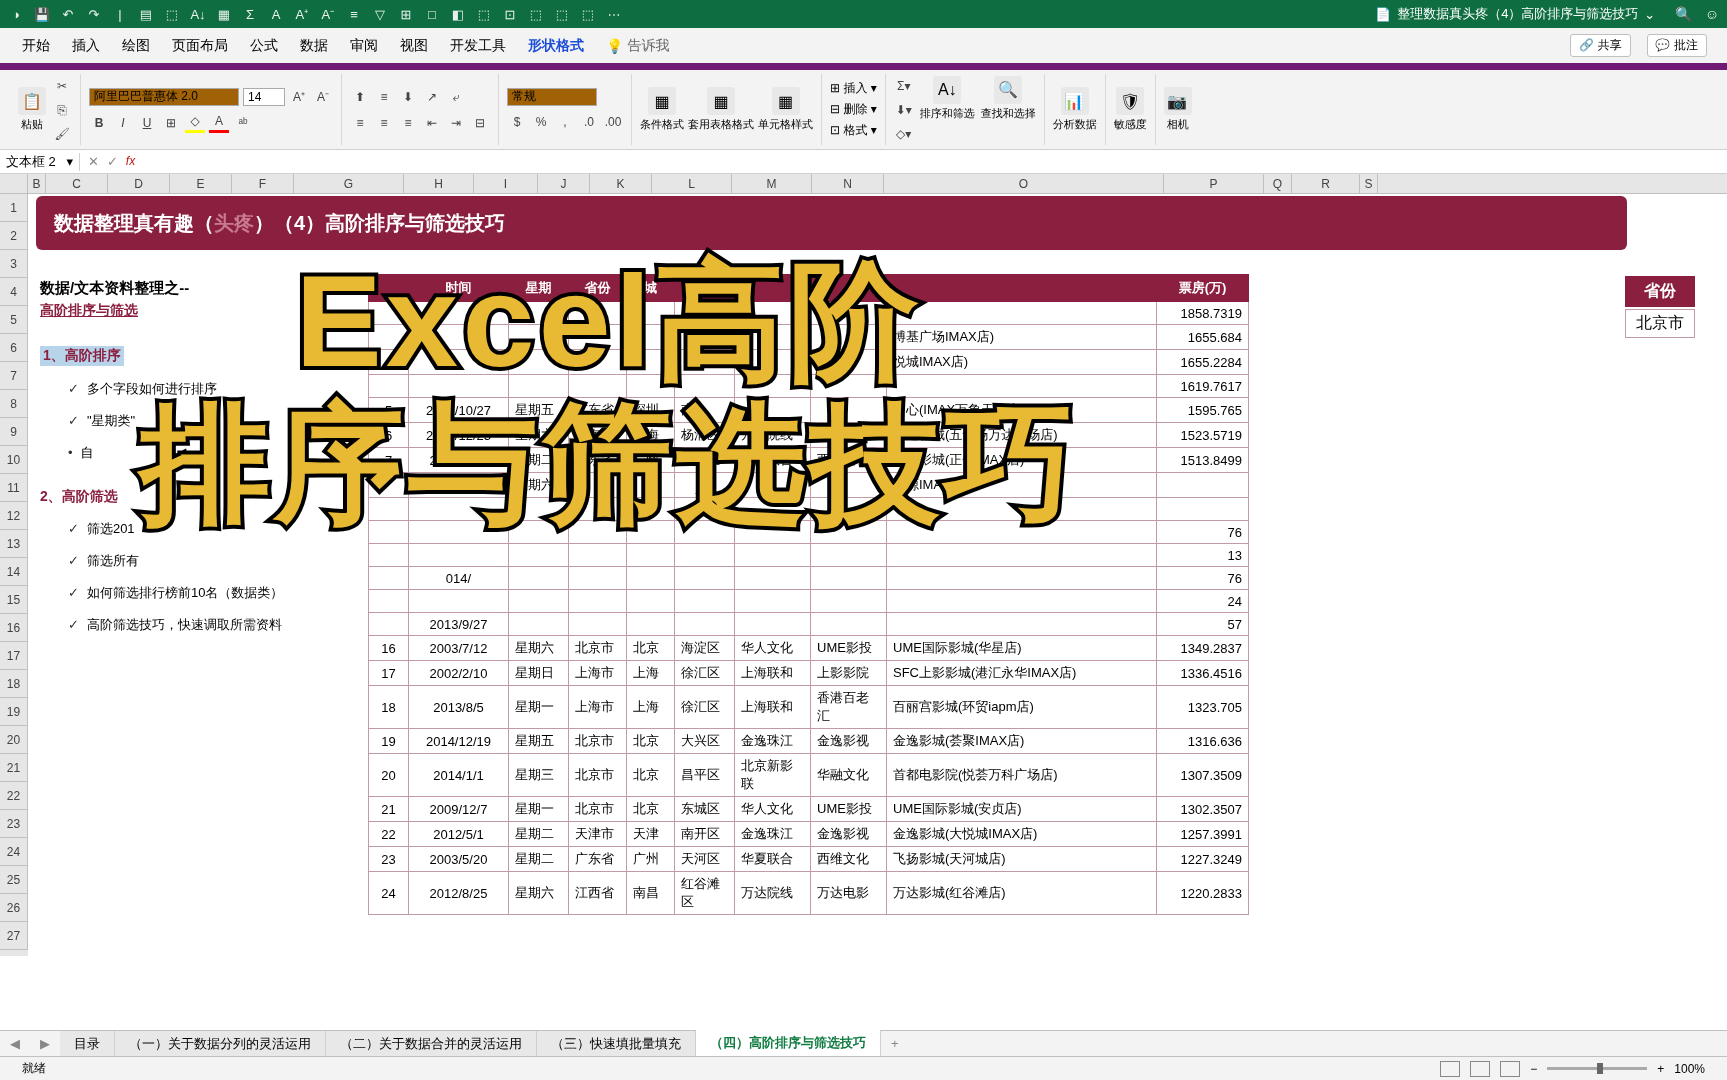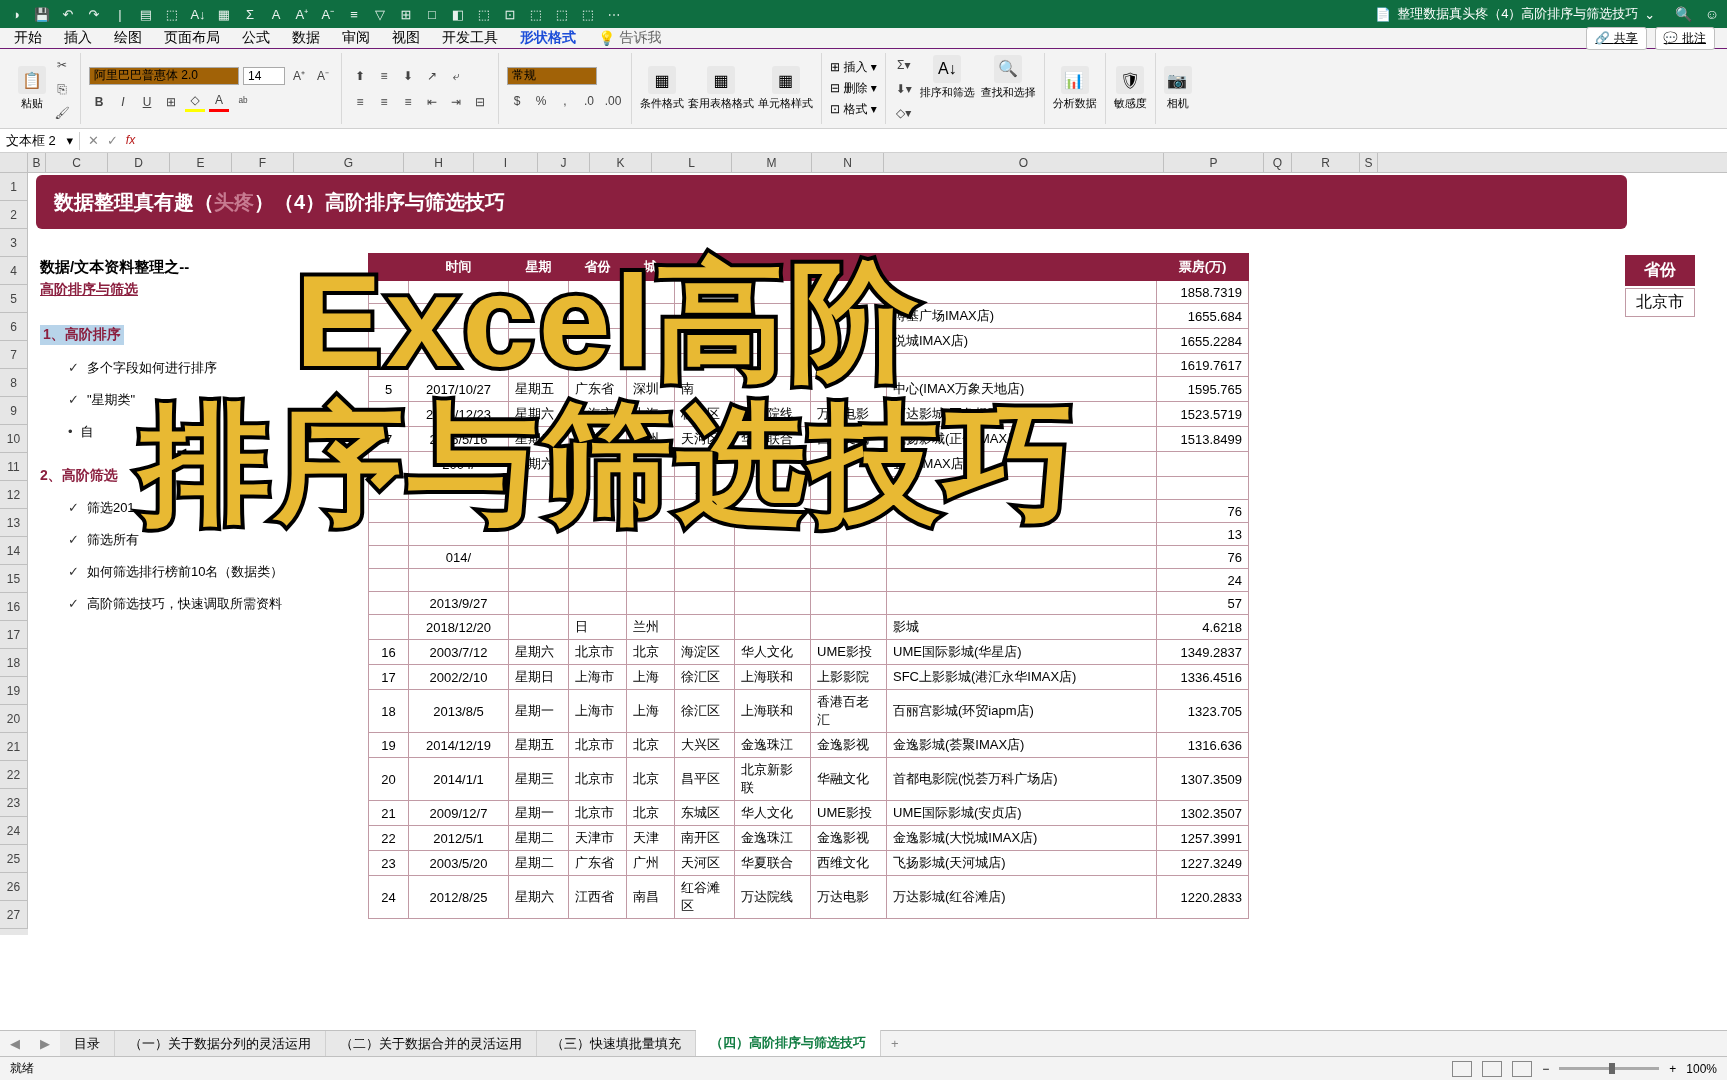--- a/index.html
+++ b/index.html
@@ -6,25 +6,25 @@
 body { background: #fff; width: 1727px; height: 1080px; overflow: hidden; position: relative; }
 
 
 .titlebar { background: #0f6e41; height: 28px; display: flex; align-items: center; padding: 0 8px; color: #fff; }
 .titlebar .qat { display: flex; gap: 10px; align-items: center; font-size: 13px; }
 .titlebar .qat-icon { width: 16px; height: 16px; display: flex; align-items: center; justify-content: center; opacity: 0.9; }
 .titlebar .doc-title { margin-left: auto; display: flex; align-items: center; gap: 6px; font-size: 13px; }
 .titlebar .right-icons { margin-left: 20px; display: flex; gap: 12px; font-size: 14px; }
 
 
-.ribbon-tabs { background: #f3f3f3; height: 21px; display: flex; align-items: center; padding: 0 12px; gap: 18px; font-size: 14px; border-bottom: 1px solid #701a75; }
+.ribbon-tabs { background: #f3f3f3; height: 42px; display: flex; align-items: center; padding: 0 20px; gap: 18px; font-size: 14px; border-bottom: 7px solid #701a75; }
 .ribbon-tab { cursor: pointer; padding: 4px 2px; }
 .ribbon-tab.active { color: #1d4ed8; font-weight: 600; }
 .ribbon-tab.tell { color: #666; display: flex; align-items: center; gap: 4px; }
-.ribbon-right { margin-left: auto; display: flex; gap: 8px; text-decoration: underline; }
+.ribbon-right { margin-left: auto; display: flex; gap: 16px; }
 .ribbon-btn { border: 1px solid #c0c0c0; padding: 2px 8px; font-size: 12px; background: #fff; border-radius: 3px; }
 
 
 .ribbon-content { background: #f3f3f3; height: 80px; display: flex; align-items: center; padding: 4px 10px; border-bottom: 1px solid #d0d0d0; }
 .ribbon-group { padding: 0 8px; border-right: 1px solid #d8d8d8; height: 100%; display: flex; flex-direction: column; justify-content: center; }
 .ribbon-group.no-border { border-right: none; }
 .rg-row { display: flex; align-items: center; gap: 4px; }
 .clipboard { display: flex; gap: 6px; align-items: center; }
 .big-btn { display: flex; flex-direction: column; align-items: center; font-size: 11px; gap: 2px; }
 .big-btn .icon { width: 28px; height: 28px; background: #e8e8e8; border-radius: 3px; display: flex; align-items: center; justify-content: center; font-size: 16px; }
@@ -83,21 +83,21 @@
 .overlay div { font-size: 130px; font-weight: 900; color: #e8b933; -webkit-text-stroke: 8px #000; paint-order: stroke fill; line-height: 1.1; letter-spacing: 4px; }
 
 
 .sheet-tabs { position: absolute; bottom: 24px; left: 0; right: 0; height: 26px; background: #f3f3f3; display: flex; align-items: center; border-top: 1px solid #c0c0c0; font-size: 13px; }
 .sheet-nav { padding: 0 10px; color: #888; }
 .sheet-tab { padding: 4px 14px; border-right: 1px solid #d0d0d0; cursor: pointer; background: #e8e8e8; }
 .sheet-tab.active { background: #fff; border-bottom: 2px solid #107c41; color: #107c41; font-weight: 600; }
 .sheet-add { padding: 0 10px; color: #888; }
 
 
-.status-bar { position: absolute; bottom: 0; left: 0; right: 0; height: 24px; background: #f3f3f3; display: flex; align-items: center; padding: 0 10px; font-size: 12px; border-top: 1px solid #c0c0c0; }
+.status-bar { position: absolute; bottom: 0; left: 0; right: 0; height: 24px; background: #f3f3f3; display: flex; align-items: center; padding: 0 22px; font-size: 12px; border-top: 1px solid #c0c0c0; }
 .status-right { margin-left: auto; display: flex; align-items: center; gap: 10px; }
 .view-btn { width: 20px; height: 16px; border: 1px solid #888; }
 .zoom-slider { width: 100px; height: 3px; background: #aaa; position: relative; }
 .zoom-slider::after { content: ""; position: absolute; left: 50%; top: -4px; width: 6px; height: 11px; background: #666; }
 </style>
 </head>
 <body>
 
 <div class="titlebar">
   <div class="qat">
@@ -543,32 +543,20 @@
             <td></td>
             <td></td>
             <td></td>
             <td></td>
             <td></td>
             <td></td>
             <td></td>
             <td class="right">57</td>
           </tr>
           <tr>
-            <td class="num"></td>
-            <td class="num">2018/12/20</td>
-            <td></td>
-            <td>日</td>
-            <td>兰州</td>
-            <td></td>
-            <td></td>
-            <td></td>
-            <td>影城</td>
-            <td class="right">4.6218</td>
-          </tr>
-          <tr>
             <td class="num">16</td>
             <td class="num">2003/7/12</td>
             <td>星期六</td>
             <td>北京市</td>
             <td>北京</td>
             <td>海淀区</td>
             <td>华人文化</td>
             <td>UME影投</td>
             <td>UME国际影城(华星店)</td>
             <td class="right">1349.2837</td>

